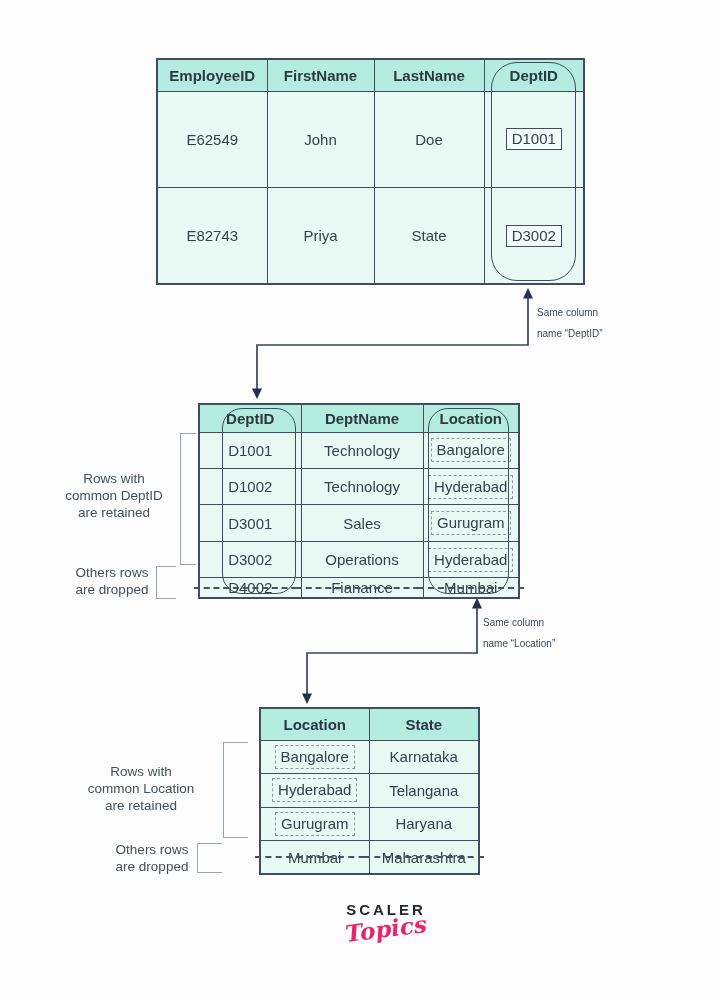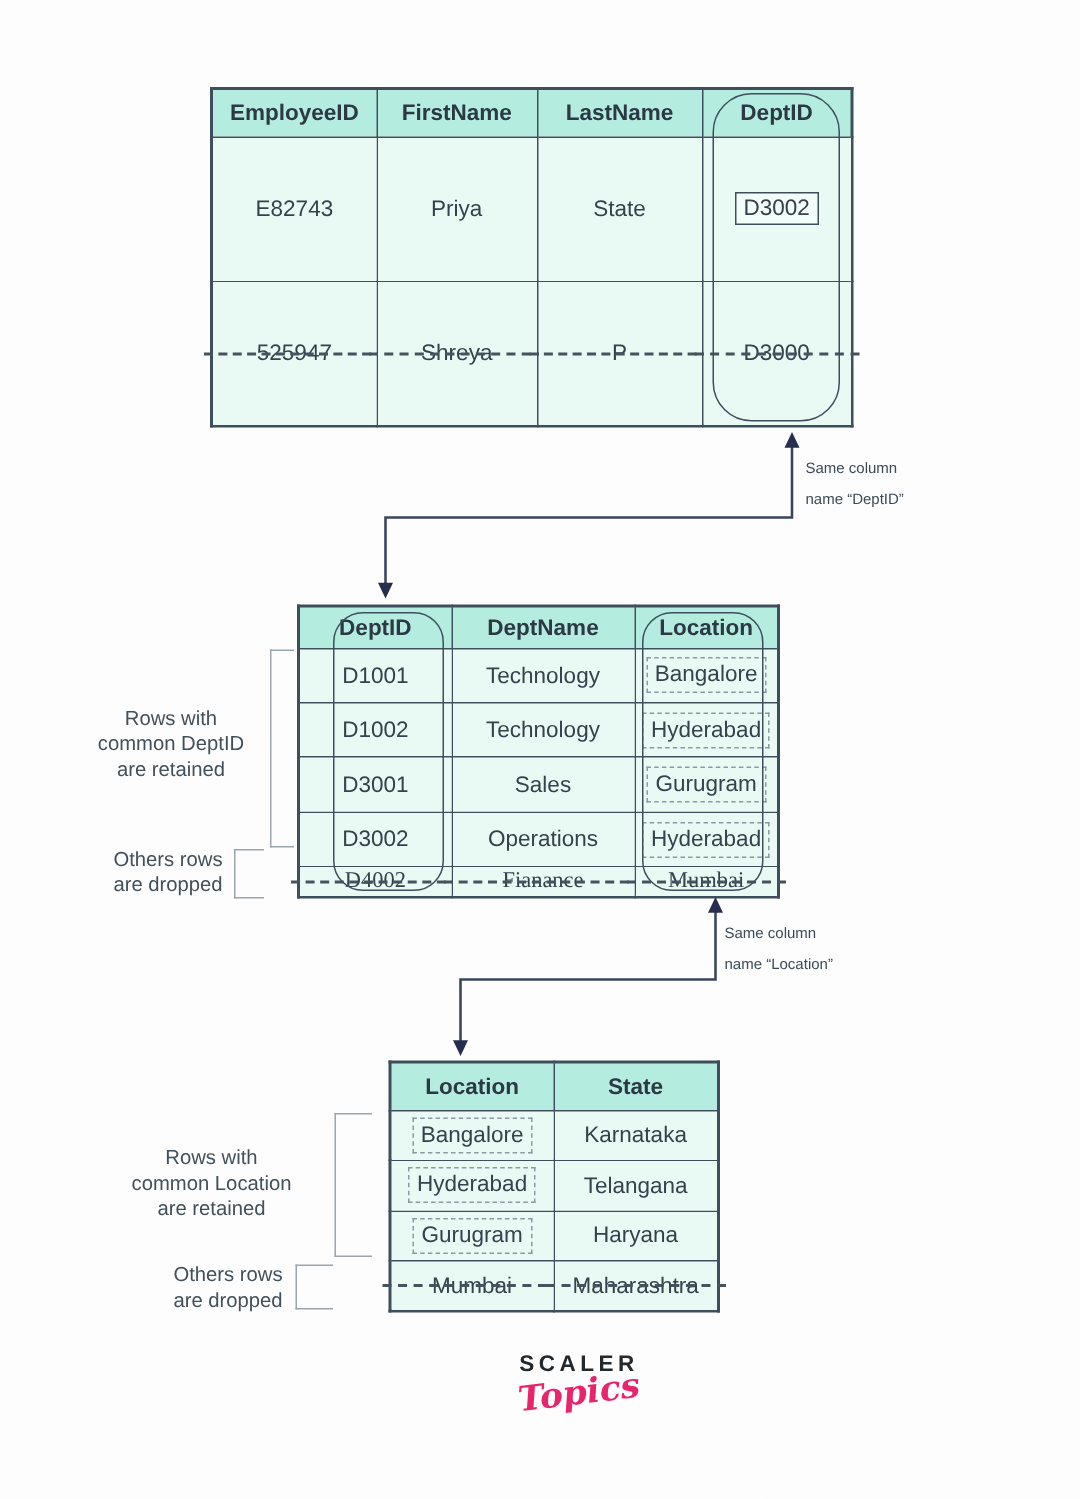--- a/index.html
+++ b/index.html
@@ -40,48 +40,48 @@
   .logo{position:absolute;left:341px;top:901px;width:90px;text-align:center;}
   .logo-brand{font-size:15px;font-weight:800;letter-spacing:3px;color:#23282d;}
   .logo-sub{font-family:"DejaVu Serif",serif;font-style:italic;font-weight:700;
             font-size:23px;color:#e8246d;transform:rotate(-7deg);margin-top:-3px;}
 </style>
 </head>
 <body>
 
 <div class="canvas">
 
-  <div class="tblwrap" style="left:140px;top:58px;width:427px;height:227px;">
+  <div class="tblwrap" style="left:156px;top:58px;width:427px;height:227px;">
       <table class="dtable" style="width: 427px; height: 227px;">
         <colgroup>
           <col style="width: 110px;">
           <col style="width: 107px;">
           <col style="width: 110px;">
           <col style="width: 100px;">
         </colgroup>
         <thead>
           <tr style="height: 32px;">
             <th>EmployeeID</th>
             <th>FirstName</th>
             <th>LastName</th>
             <th>DeptID</th>
           </tr>
         </thead>
         <tbody>
           <tr style="height: 32.5px;">
+            <td>E62549</td>
+            <td>John</td>
+            <td>Doe</td>
+            <td><span class="vbox solid">D1001</span></td>
+          </tr>
+          <tr style="height: 32.5px;">
             <td>E82743</td>
             <td>Priya</td>
             <td>State</td>
             <td><span class="vbox solid">D3002</span></td>
-          </tr>
-          <tr style="height: 32.5px;">
-            <td class="struck">525947</td>
-            <td class="struck">Shreya</td>
-            <td class="struck">P</td>
-            <td class="struck">D3000</td>
           </tr>
         </tbody>
       </table>
     <div class="capsule" style="left:335px;top:4px;width:85px;height:219px;"></div>
   </div>
 
   <div class="tblwrap" style="left:198px;top:403px;width:320px;height:196px;">
       <table class="dtable" style="width: 320px; height: 196px;">
         <colgroup>
           <col style="width: 102px;">
@@ -109,21 +109,21 @@
           <tr style="height: 33.6px;">
             <td>D3001</td>
             <td>Sales</td>
             <td><span class="vbox dotted">Gurugram</span></td>
           </tr>
           <tr style="height: 33.6px;">
             <td>D3002</td>
             <td>Operations</td>
             <td><span class="vbox dotted">Hyderabad</span></td>
           </tr>
-          <tr style="height: 18px; font-family: Liberation Serif, serif;">
+          <tr style="height: 18px;">
             <td class="struck">D4002</td>
             <td class="struck">Fianance</td>
             <td class="struck">Mumbai</td>
           </tr>
         </tbody>
       </table>
     <div class="capsule" style="left:24px;top:5px;width:74px;height:186px;border-radius:20px;"></div>
     <div class="capsule" style="left:230px;top:5px;width:81px;height:186px;border-radius:20px;"></div>
   </div>
 

